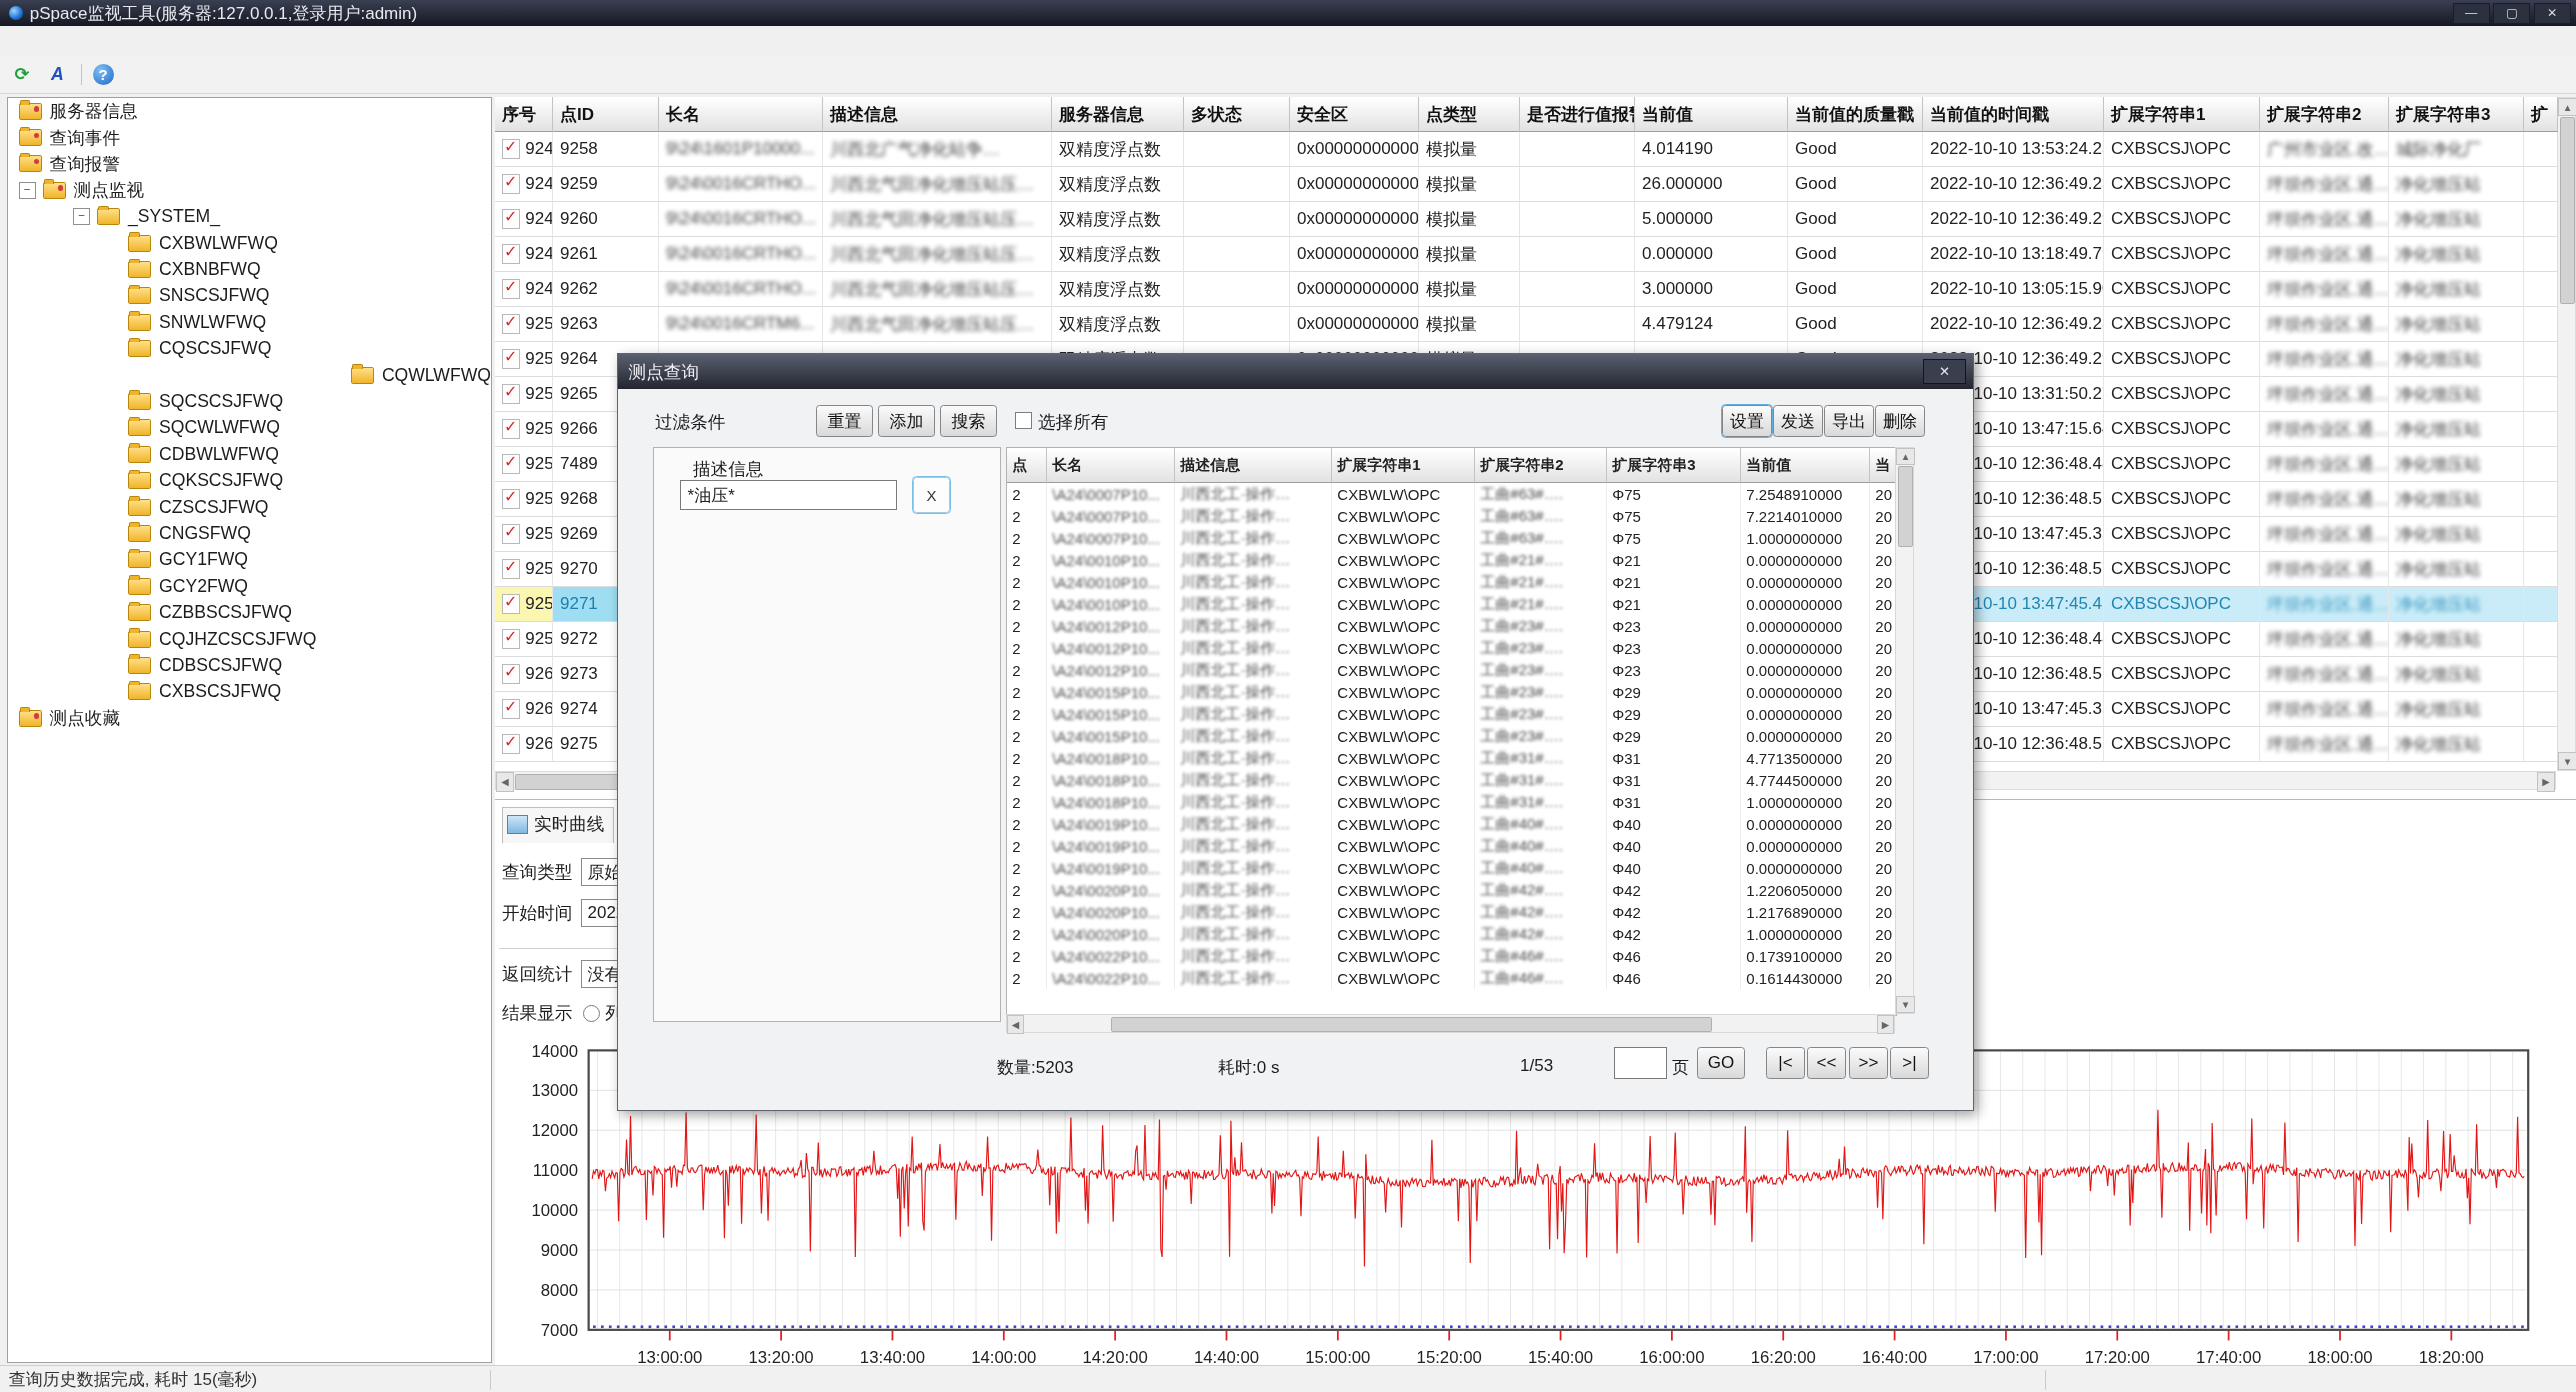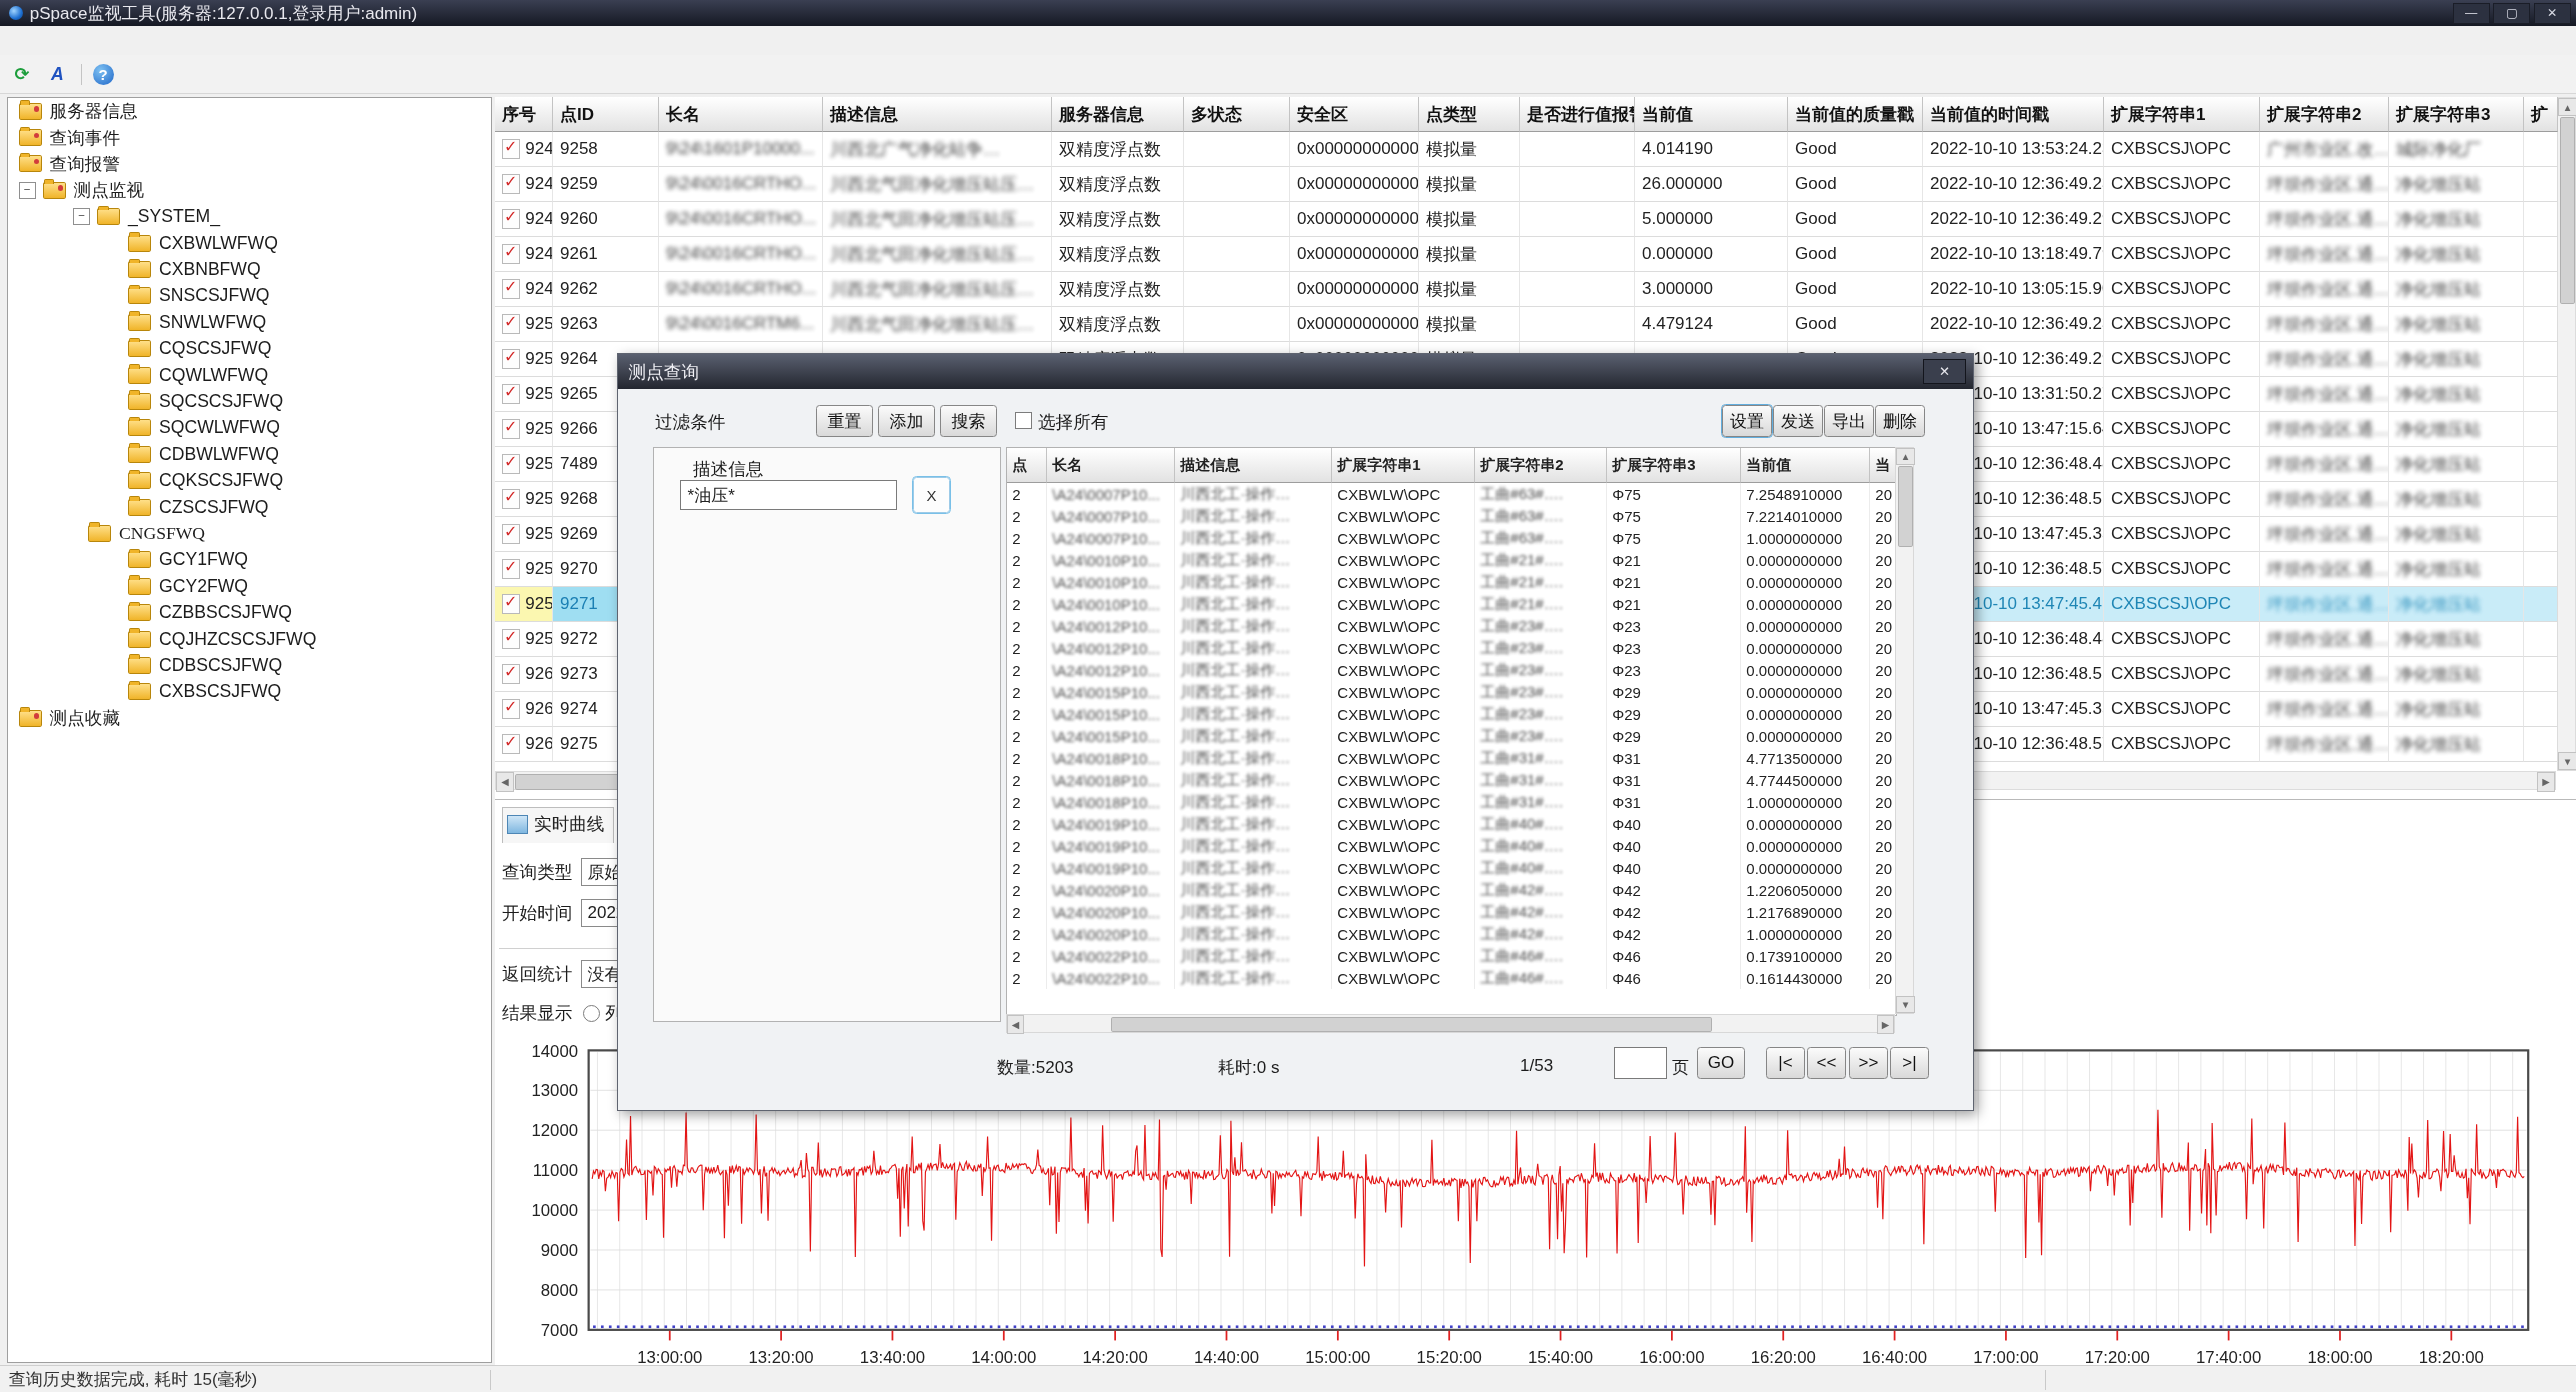--- a/index.html
+++ b/index.html
@@ -173,21 +173,21 @@
         <span>SNSCSJFWQ</span>
       </div>
       <div class="tree-row" style="padding-left: 120px;">
         <span class="folder "></span>
         <span>SNWLWFWQ</span>
       </div>
       <div class="tree-row" style="padding-left: 120px;">
         <span class="folder "></span>
         <span>CQSCSJFWQ</span>
       </div>
-      <div class="tree-row" style="padding-left: 120px;">
+      <div class="tree-row" style="padding-left: 68px; justify-content: flex-end;">
         <span class="folder "></span>
         <span>CQWLWFWQ</span>
       </div>
       <div class="tree-row" style="padding-left: 120px;">
         <span class="folder "></span>
         <span>SQCSCSJFWQ</span>
       </div>
       <div class="tree-row" style="padding-left: 120px;">
         <span class="folder "></span>
         <span>SQCWLWFWQ</span>
@@ -197,21 +197,21 @@
         <span>CDBWLWFWQ</span>
       </div>
       <div class="tree-row" style="padding-left: 120px;">
         <span class="folder "></span>
         <span>CQKSCSJFWQ</span>
       </div>
       <div class="tree-row" style="padding-left: 120px;">
         <span class="folder "></span>
         <span>CZSCSJFWQ</span>
       </div>
-      <div class="tree-row" style="padding-left: 80px; font-family: Liberation Serif, serif;">
+      <div class="tree-row" style="padding-left: 120px;">
         <span class="folder "></span>
         <span>CNGSFWQ</span>
       </div>
       <div class="tree-row" style="padding-left: 120px;">
         <span class="folder "></span>
         <span>GCY1FWQ</span>
       </div>
       <div class="tree-row" style="padding-left: 120px;">
         <span class="folder "></span>
         <span>GCY2FWQ</span>

